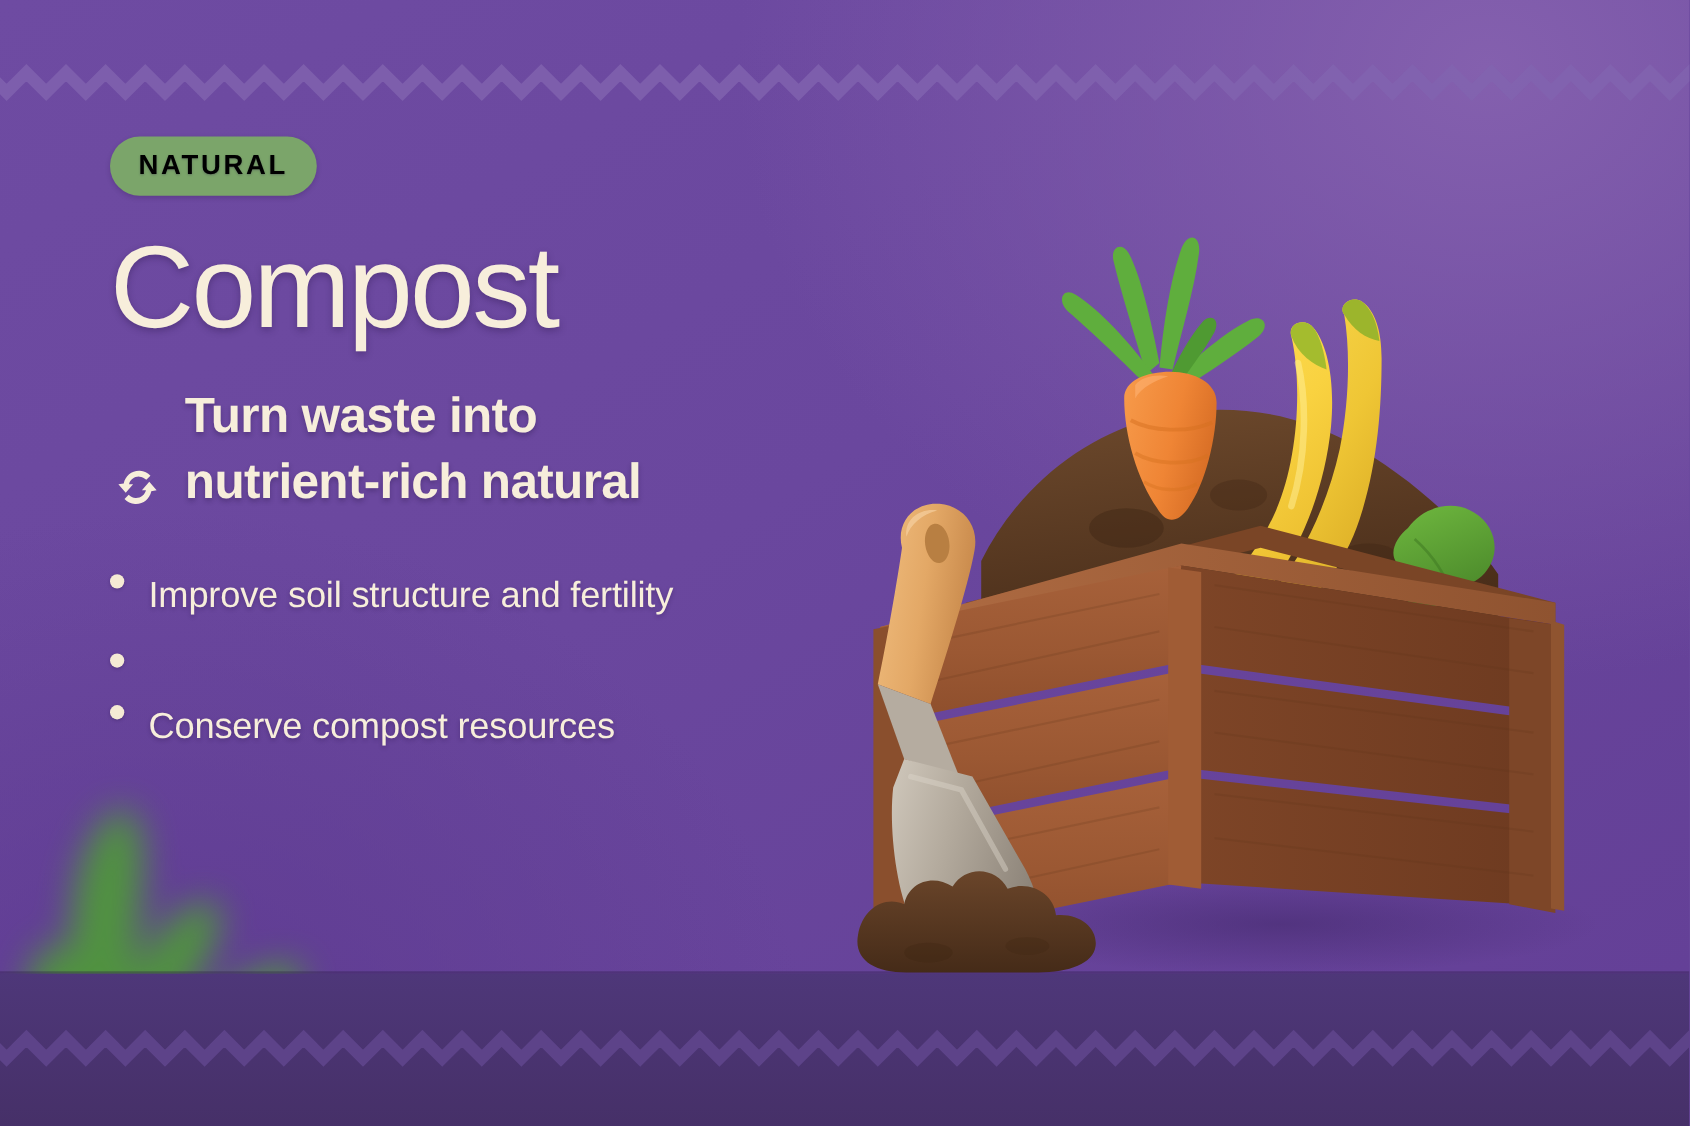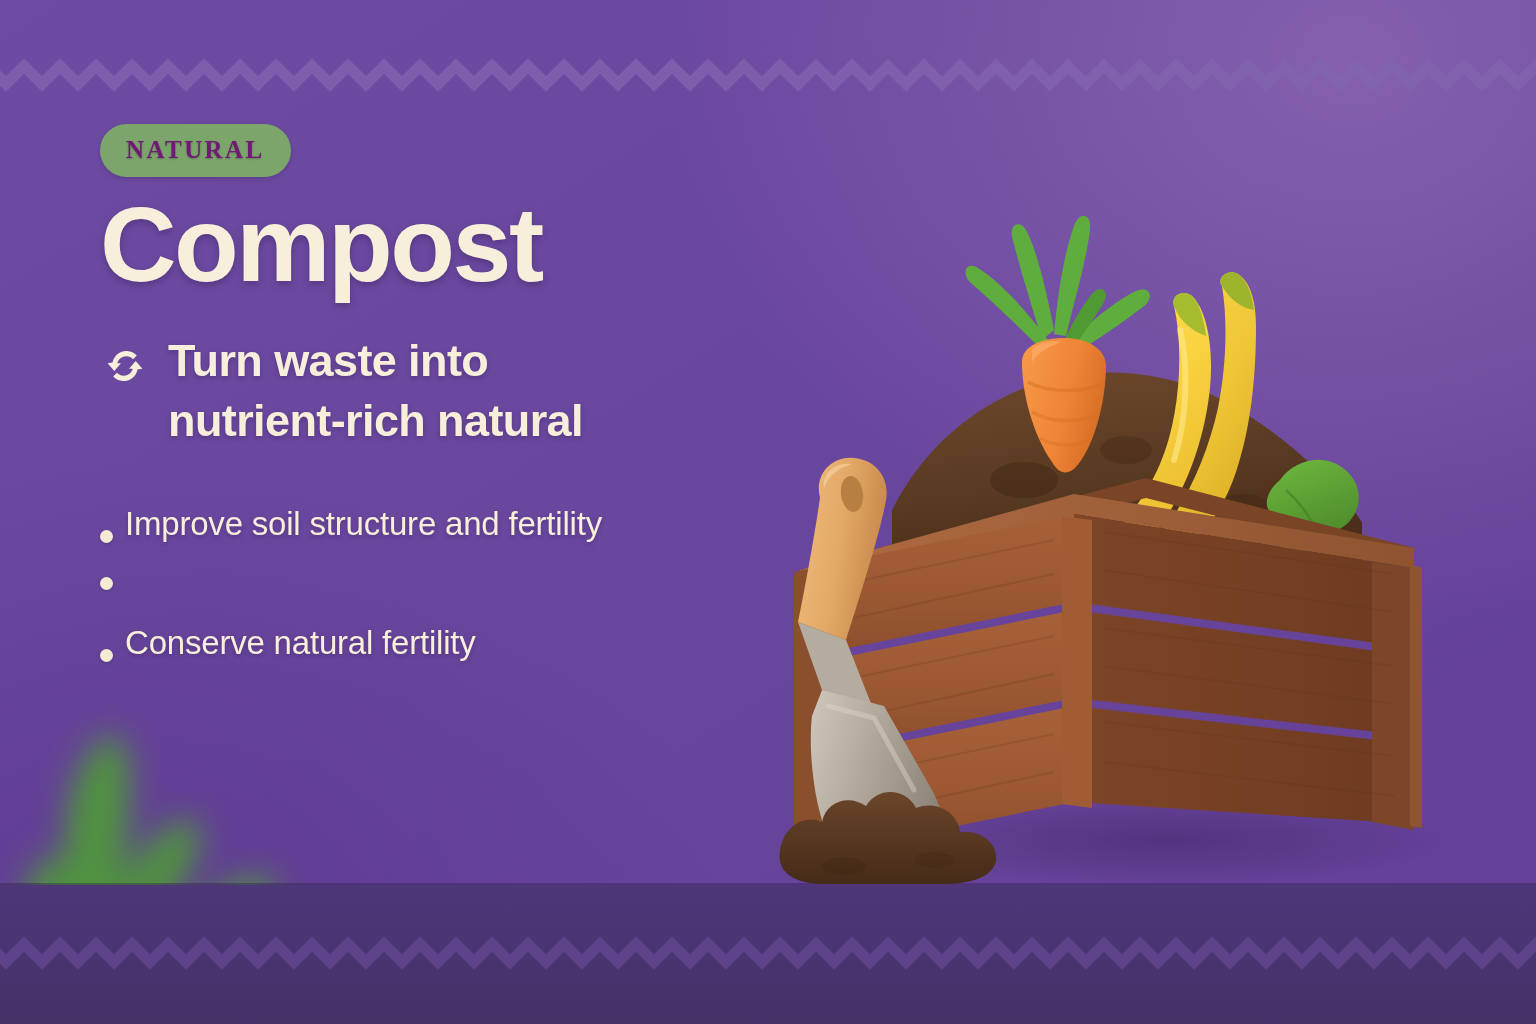--- a/index.html
+++ b/index.html
@@ -65,45 +65,44 @@
     position:absolute;
     left:100px;
     top:124px;
     width:700px;
     z-index:5;
   }
 
   .badge {
     display:inline-block;
     background:#7ba56a;
-    color:#701a75;
+    color:#000000;
     font-size:25px;
     font-weight:bold;
     letter-spacing:2.4px;
     padding:12px 26px 13px 26px;
     border-radius:30px;
     box-shadow:0 2px 5px rgba(40,20,70,0.22);
     text-shadow:0 1px 2px rgba(40,20,70,0.30);
-    font-family:Liberation Serif, serif;
   }
 
   .title {
-    margin-top:14px;
+    margin-top:30px;
     font-size:106px;
     line-height:1.0;
-    font-weight:bold;
+    font-weight:normal;
     color:#f7eedb;
     letter-spacing:-2.5px;
     text-shadow:0 3px 7px rgba(38,18,66,0.34);
   }
 
   .subtitle-wrap {
     margin-top:34px;
     display:flex;
-    align-items:flex-start;
+    align-items:flex-end;
     gap:18px;
   }
   .recycle-icon {
     flex:0 0 auto;
     width:50px;
     height:50px;
     margin-top:10px;
   }
   .recycle-icon svg { display:block; width:100%; height:100%; }
 
@@ -115,22 +114,22 @@
     letter-spacing:-0.6px;
     text-shadow:0 2px 5px rgba(38,18,66,0.32);
   }
 
   .bullets {
     margin-top:54px;
     list-style:none;
   }
   .bullet {
     display:flex;
-    align-items:flex-end;
-    gap:12px;
+    align-items:flex-start;
+    gap:22px;
     margin-bottom:34px;
   }
   .bullet-dot {
     flex:0 0 auto;
     width:13px; height:13px;
     border-radius:50%;
     background:#f5ead4;
     box-shadow:0 1px 3px rgba(38,18,66,0.30);
   }
   .bullet-text {
@@ -356,21 +355,21 @@
     <ul class="bullets">
       <li class="bullet">
         <span class="bullet-dot"></span>
         <span class="bullet-text">Improve soil structure and fertility</span>
       </li>
       <li class="bullet">
         <span class="bullet-dot"></span>
       </li>
       <li class="bullet">
         <span class="bullet-dot"></span>
-        <span class="bullet-text">Conserve natural fertility</span>
+        <span class="bullet-text">Conserve compost resources</span>
       </li>
     </ul>
   </div>
 
   <div class="footer-band"></div>
   <div class="divider"></div>
   <div class="zigzag zigzag-bottom">
     <svg viewBox="0 0 1580 44" preserveAspectRatio="none">
       <path d="M-10 32 L8 14 L26 32 L44 14 L62 32 L80 14 L98 32 L116 14 L134 32 L152 14 L170 32 L188 14 L206 32 L224 14 L242 32 L260 14 L278 32 L296 14 L314 32 L332 14 L350 32 L368 14 L386 32 L404 14 L422 32 L440 14 L458 32 L476 14 L494 32 L512 14 L530 32 L548 14 L566 32 L584 14 L602 32 L620 14 L638 32 L656 14 L674 32 L692 14 L710 32 L728 14 L746 32 L764 14 L782 32 L800 14 L818 32 L836 14 L854 32 L872 14 L890 32 L908 14 L926 32 L944 14 L962 32 L980 14 L998 32 L1016 14 L1034 32 L1052 14 L1070 32 L1088 14 L1106 32 L1124 14 L1142 32 L1160 14 L1178 32 L1196 14 L1214 32 L1232 14 L1250 32 L1268 14 L1286 32 L1304 14 L1322 32 L1340 14 L1358 32 L1376 14 L1394 32 L1412 14 L1430 32 L1448 14 L1466 32 L1484 14 L1502 32 L1520 14 L1538 32 L1556 14 L1574 32 L1592 14" fill="none" stroke="#5d4389" stroke-width="11" stroke-linejoin="miter"></path>
     </svg>

